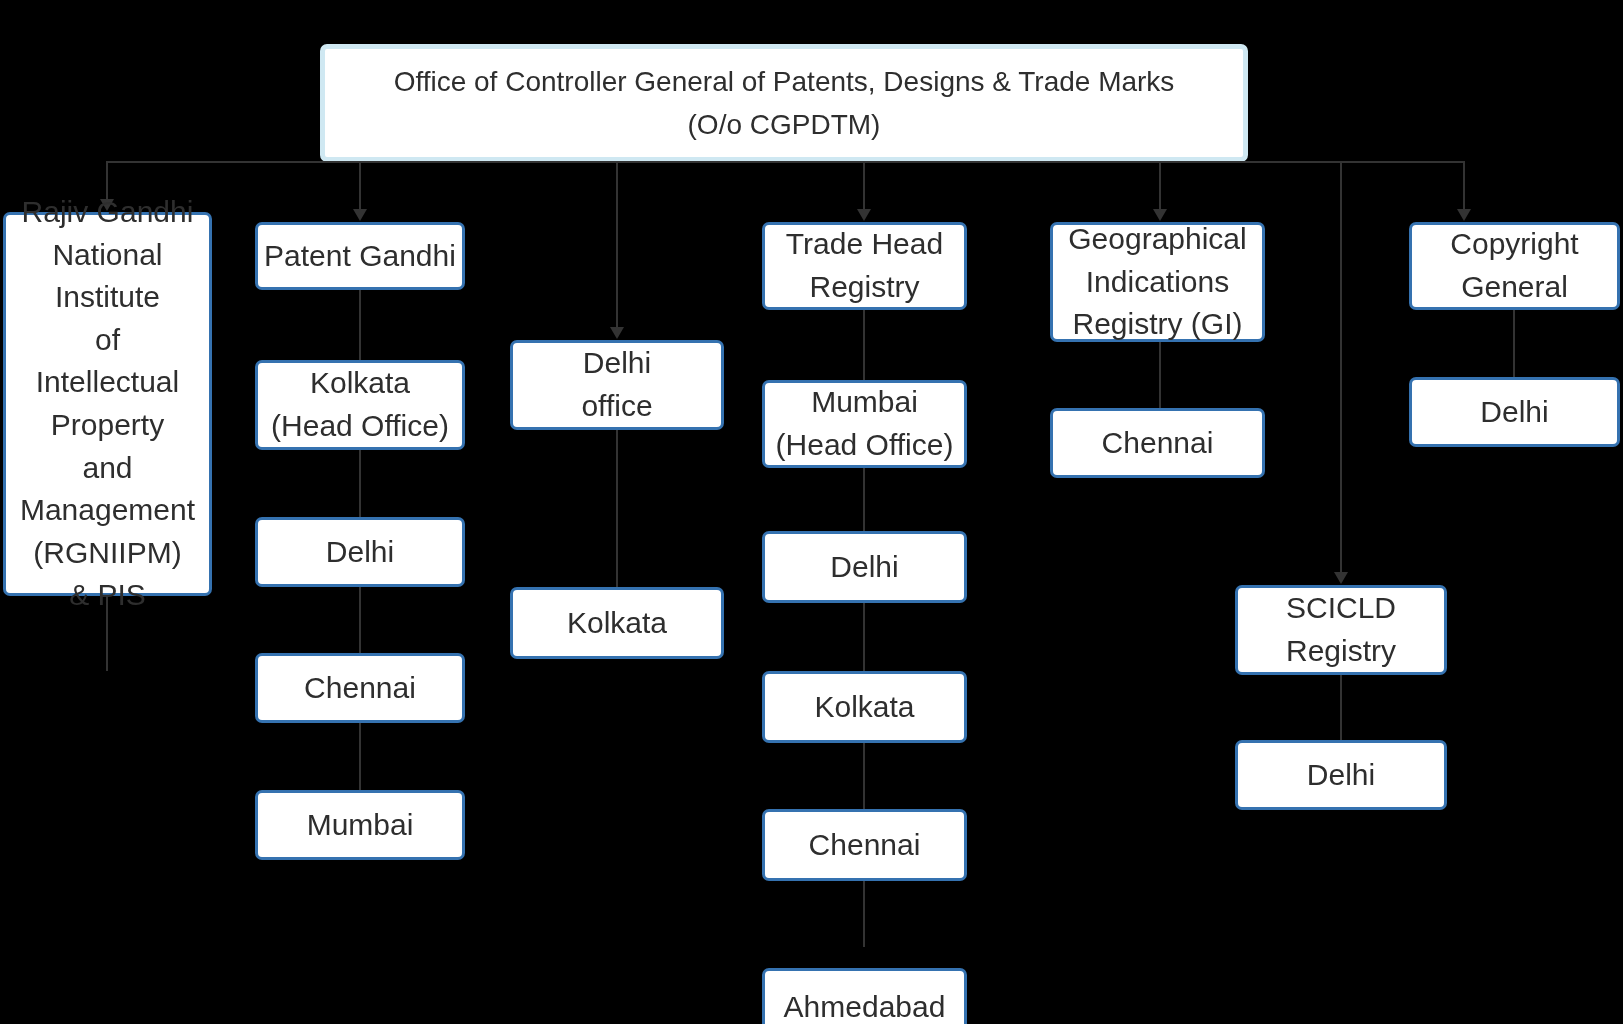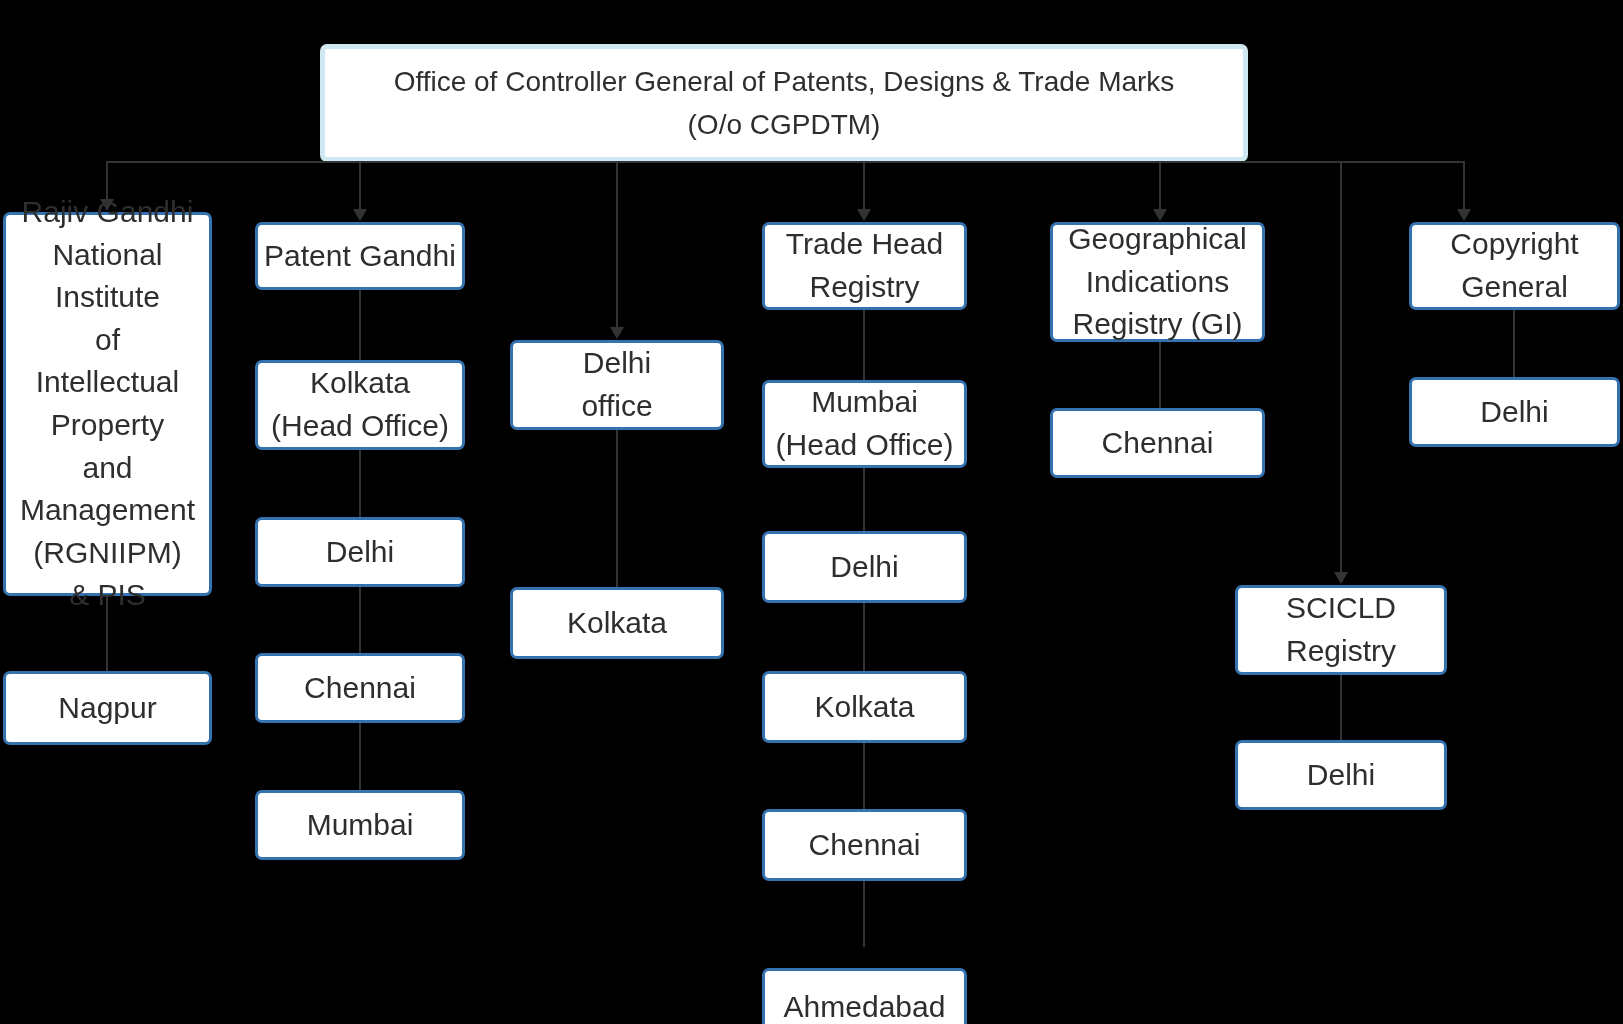--- a/index.html
+++ b/index.html
@@ -92,21 +92,20 @@
 National
 Institute
 of
 Intellectual
 Property
 and
 Management
 (RGNIIPM)
 &amp; PIS</div>
   <div class="edge v" style="left:106px; top:596px; height:75px;"></div>
-  <div class="node" style="left:3px; top:671px; width:209px; height:74px;">Nagpur</div>
 
   <div class="node" style="left:255px; top:222px; width:210px; height:68px;">Patent Gandhi</div>
   <div class="edge v" style="left:359px; top:290px; height:70px;"></div>
   <div class="node" style="left:255px; top:360px; width:210px; height:90px;">Kolkata
 (Head Office)</div>
   <div class="edge v" style="left:359px; top:450px; height:67px;"></div>
   <div class="node" style="left:255px; top:517px; width:210px; height:70px;">Delhi</div>
   <div class="edge v" style="left:359px; top:587px; height:66px;"></div>
   <div class="node" style="left:255px; top:653px; width:210px; height:70px;">Chennai</div>
   <div class="edge v" style="left:359px; top:723px; height:67px;"></div>

